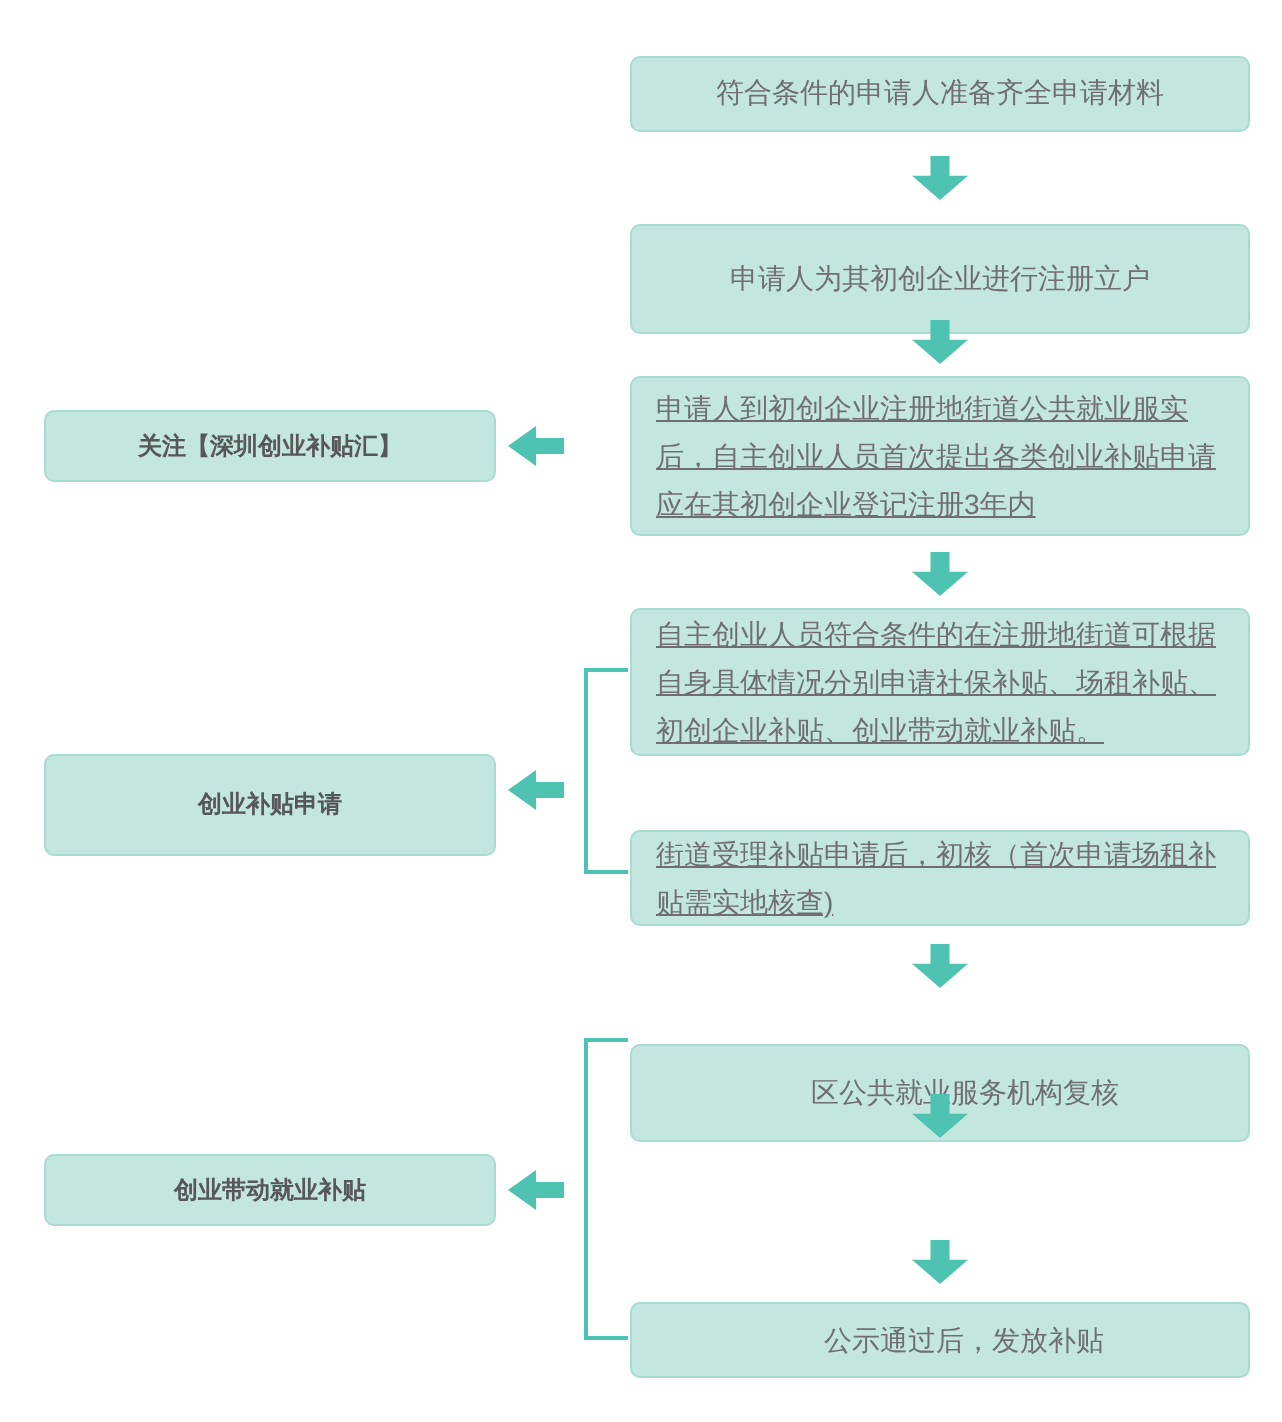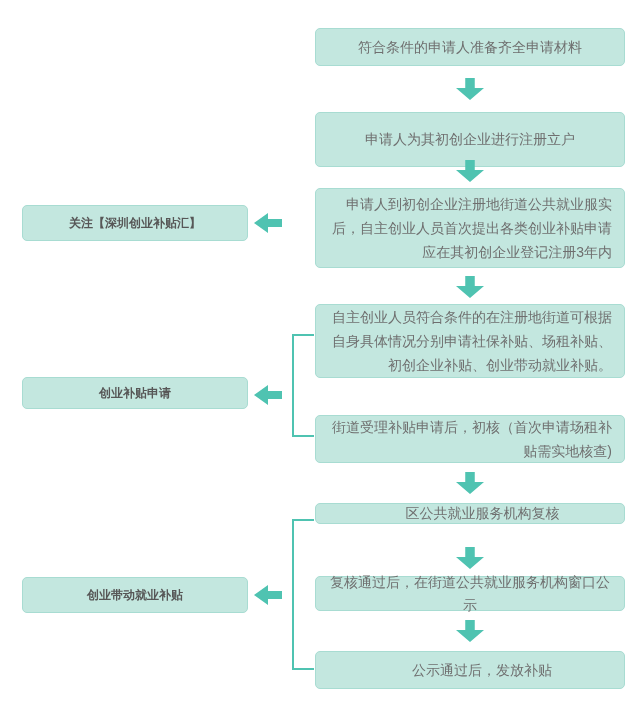--- a/index.html
+++ b/index.html
@@ -28,22 +28,23 @@
     font-size: 14px;
     line-height: 23px;
     display: flex;
     align-items: center;
     justify-content: center;
     text-align: center;
     padding: 2px 12px;
   }
   .step-box.left {
     justify-content: flex-start;
-    text-align: right;
+    text-align: left;
     line-height: 24px;
+    text-decoration: underline;
   }
   
   .stage-label {
     position: absolute;
     left: 22px;
     width: 226px;
     box-sizing: border-box;
     background: #c3e7df;
     border: 1px solid #a8dcd2;
     border-radius: 5px;
@@ -81,33 +82,33 @@
     border-left: 2px solid #4fc3b1;
     border-top: 2px solid #4fc3b1;
     border-bottom: 2px solid #4fc3b1;
   }
   
   #step-1 { top: 28px;  height: 38px; font-family: Liberation Serif, serif; }
   #step-2 { top: 112px; height: 55px; }
   #step-3 { top: 188px; height: 80px; }
   #step-4 { top: 304px; height: 74px; }
   #step-5 { top: 415px; height: 48px; }
-  #step-6 { top: 503px; height: 21px; padding-left: 37px; }
+  #step-6 { top: 522px; height: 49px; padding-left: 37px; }
   #step-7 { top: 576px; height: 35px; }
   #step-8 { top: 651px; height: 38px; padding-left: 36px; }
 
   #darr-1 { top: 78px; }
   #darr-2 { top: 160px; }
   #darr-3 { top: 276px; }
   #darr-4 { top: 472px; }
   #darr-5 { top: 547px; }
   #darr-6 { top: 620px; }
 
   #label-1 { top: 205px; height: 36px; }
-  #label-2 { top: 377px; height: 32px; }
+  #label-2 { top: 377px; height: 51px; }
   #label-3 { top: 577px; height: 36px; }
 
   #larr-1 { top: 213px; }
   #larr-2 { top: 385px; }
   #larr-3 { top: 585px; }
 
   #bracket-1 { top: 334px; height: 103px; }
   #bracket-2 { top: 519px; height: 151px; }
 </style>
 </head>
@@ -125,21 +126,20 @@
   <div class="arrow-down" id="darr-3"></div>
 
   <div class="step-box left" id="step-5">街道受理补贴申请后，初核（首次申请场租补贴需实地核查)</div>
 
   <div class="step-box left" id="step-4">自主创业人员符合条件的在注册地街道可根据自身具体情况分别申请社保补贴、场租补贴、初创企业补贴、创业带动就业补贴。</div>
   <div class="arrow-down" id="darr-4"></div>
 
   <div class="step-box" id="step-6">区公共就业服务机构复核</div>
   <div class="arrow-down" id="darr-5"></div>
 
-  <div class="step-box" id="step-7">复核通过后，在街道公共就业服务机构窗口公示</div>
   <div class="arrow-down" id="darr-6"></div>
 
   <div class="step-box" id="step-8">公示通过后，发放补贴</div>
 
   <div class="stage-label" id="label-1">关注【深圳创业补贴汇】</div>
   <div class="arrow-left" id="larr-1"></div>
 
   <div class="stage-label" id="label-2">创业补贴申请</div>
   <div class="arrow-left" id="larr-2"></div>
 

